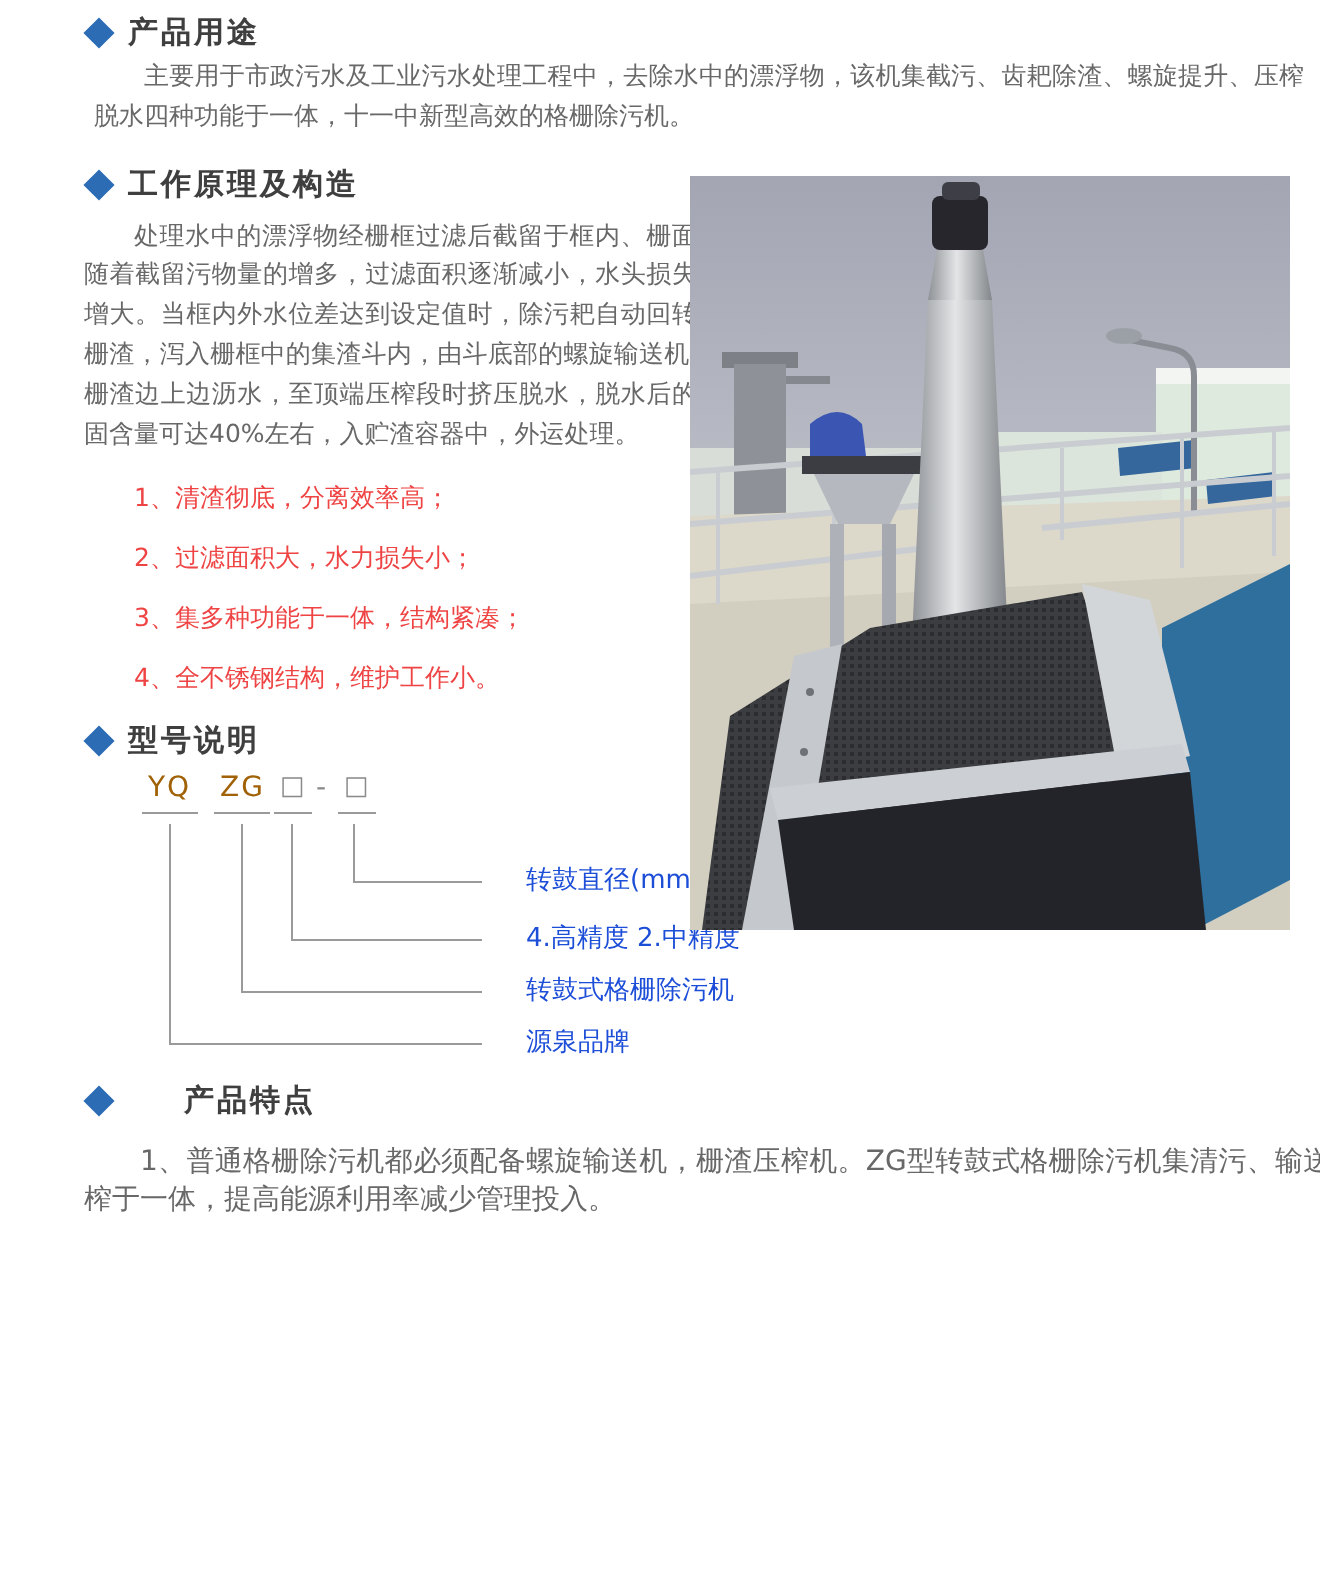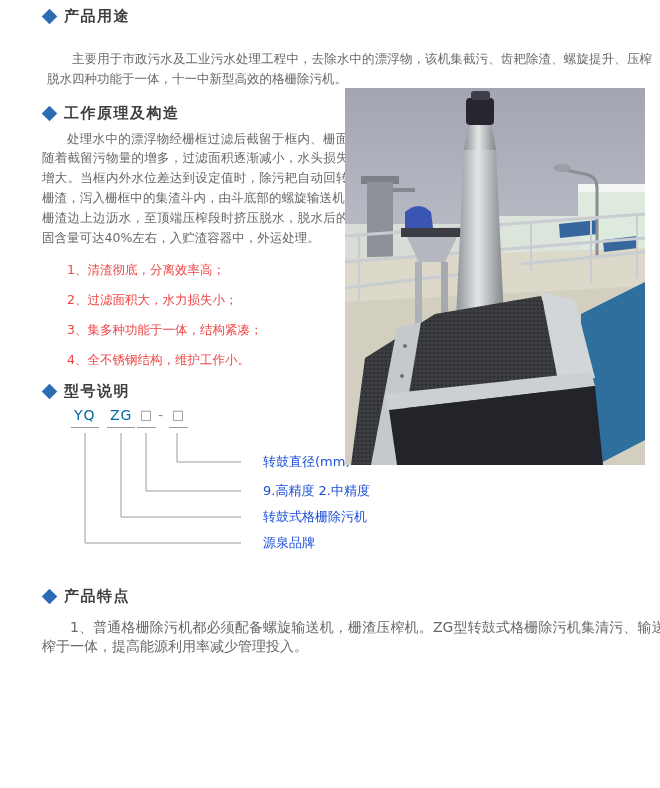--- a/index.html
+++ b/index.html
@@ -3,35 +3,35 @@
 <meta charset="utf-8">
 <style>
   html,body{margin:0;padding:0;background:#fff;}
   body{font-family:"DejaVu Sans","Liberation Sans",sans-serif;}
   .page{position:relative;width:660px;height:788px;background:#ffffff;overflow:hidden;}
   .content{padding-top:8px;padding-left:39px;}
   .sec-header{display:flex;align-items:center;margin-left:3px;height:17px;}
   .diamond{width:11px;height:11px;background:#2b6cb5;transform:rotate(45deg);margin:0 9px 0 2px;flex:0 0 auto;}
   .sec-title{font-size:15px;font-weight:bold;color:#3f3f3f;letter-spacing:1.5px;line-height:17px;}
   .para{font-size:12.5px;color:#686868;line-height:19.8px;text-indent:2em;text-align:justify;margin:0;}
-  .p-use{margin:24px 8px 0 8px;}
+  .p-use{margin:3px 8px 0 8px;}
   .p-principle{margin:7px 0 16px 3px;width:332px;}
   .h-principle{margin-top:16px;}
   .h-features{margin-top:12px;}
   .features-list{margin:10px 0 0 28px;}
   .feature-item{font-size:12.5px;color:#ef4444;line-height:14px;margin-bottom:16px;}
   .h-model{margin-top:2px;}
   .model-diagram{position:relative;height:152px;width:330px;margin:7px 0 0 30px;}
-  .code-part{position:absolute;top:0;font-size:14px;color:#0369a1;letter-spacing:1px;line-height:16px;}
+  .code-part{position:absolute;top:0;font-size:14px;color:#a16207;letter-spacing:1px;line-height:16px;}
   .code-u{border-bottom:1px solid #9a9a9a;padding:0 3px 4px 3px;}
   .code-box{font-size:13px;color:#8a8a8a;}
   .code-dash{color:#8a8a8a;}
   .connectors{position:absolute;left:0;top:26px;}
   .model-label{position:absolute;left:194px;font-size:13px;color:#1d4ed8;line-height:15px;white-space:nowrap;}
-  .h-pfeatures{margin-top:29px;}
+  .h-pfeatures{margin-top:4px;gap:28px;}
   .pf{font-size:14px;color:#686868;line-height:18.6px;text-indent:2em;text-align:justify;margin:0 3px 0 3px;width:652px;}
   .pf1{margin-top:13px;}
   .pf2{margin-top:8px;}
   .pf3{margin-top:6px;}
   .pf4{margin-top:8px;}
   .photo{position:absolute;left:345px;top:88px;width:300px;height:377px;overflow:hidden;}
 </style>
 </head>
 <body>
 
@@ -67,21 +67,21 @@
       <span class="code-part code-u code-box" style="left:68px;">□</span>
       <span class="code-part code-dash" style="left:89px;">-</span>
       <span class="code-part code-u code-box" style="left:100px;">□</span>
       <svg class="connectors" width="180" height="120">
         <path d="M108,0 V29 H172" stroke="#9a9a9a" stroke-width="1" fill="none"></path>
         <path d="M77,0 V58 H172" stroke="#9a9a9a" stroke-width="1" fill="none"></path>
         <path d="M52,0 V84 H172" stroke="#9a9a9a" stroke-width="1" fill="none"></path>
         <path d="M16,0 V110 H172" stroke="#9a9a9a" stroke-width="1" fill="none"></path>
       </svg>
       <span class="model-label" style="top:47px;">转鼓直径(mm)</span>
-      <span class="model-label" style="top:76px;">9.高精度 2.中精度</span>
+      <span class="model-label" style="top:76px;">4.高精度 2.中精度</span>
       <span class="model-label" style="top:102px;">转鼓式格栅除污机</span>
       <span class="model-label" style="top:128px;">源泉品牌</span>
     </div>
 
     <div class="sec-header h-pfeatures">
       <span class="diamond"></span>
       <span class="sec-title">产品特点</span>
     </div>
     <p class="pf pf1">1、普通格栅除污机都必须配备螺旋输送机，栅渣压榨机。ZG型转鼓式格栅除污机集清污、输送、压榨于一体，提高能源利用率减少管理投入。</p>
   </div>

